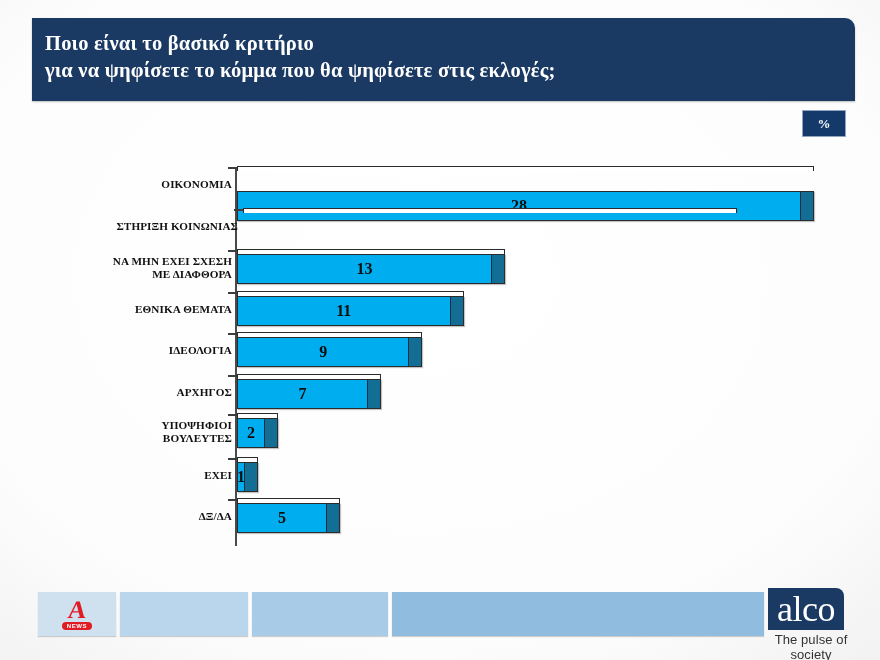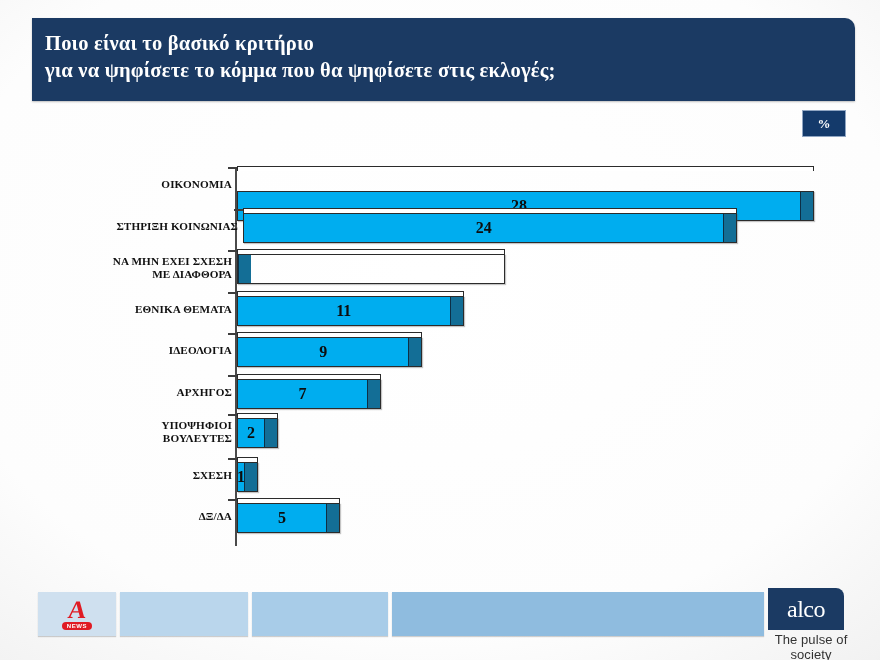--- a/index.html
+++ b/index.html
@@ -235,21 +235,21 @@
     height: 42px;
     background: #1b3a63;
     border-radius: 0 8px 0 0;
     display: flex;
     align-items: center;
     justify-content: center;
   }
   #alco-text {
     color: #ffffff;
     font-family: "Liberation Serif", serif;
-    font-size: 24px;
+    font-size: 36px;
     line-height: 28px;
     letter-spacing: -0.5px;
   }
   #alco-tagline {
     position: absolute;
     left: 756px;
     top: 632px;
     width: 110px;
     text-align: center;
     font-family: "Liberation Sans", sans-serif;
@@ -281,33 +281,30 @@
             <div class="bar-body">
               <span class="bar-value inside">28</span>
             </div>
             <div class="bar-cap"></div>
           </div>
         </div>
         <div class="bar-row" style="top: 47.5px; margin-left: 6px;">
           <div class="cat-label">ΣΤΗΡΙΞΗ ΚΟΙΝΩΝΙΑΣ</div>
           <div class="tick" style="top: 1px;"></div>
           <div class="bar-gap" style="width: 494.4px;"></div>
-          <div class="bar-wrap" style="width: 494.4px;">
-            <div class="bar-body">
-              <span class="bar-value inside">24</span>
-            </div>
-            <div class="bar-cap"></div>
-          </div>
         </div>
         <div class="bar-row" style="top: 89px;">
           <div class="cat-label">ΝΑ ΜΗΝ ΕΧΕΙ ΣΧΕΣΗ
 ΜΕ ΔΙΑΦΘΟΡΑ</div>
           <div class="tick" style="top: 1px;"></div>
           <div class="bar-gap" style="width: 267.8px;"></div>
           <div class="bar-wrap" style="width: 267.8px;">
+            <div class="bar-body">
+              <span class="bar-value inside">13</span>
+            </div>
             <div class="bar-cap"></div>
           </div>
         </div>
         <div class="bar-row" style="top: 130.5px;">
           <div class="cat-label">ΕΘΝΙΚΑ ΘΕΜΑΤΑ</div>
           <div class="tick" style="top: 1px;"></div>
           <div class="bar-gap" style="width: 226.6px;"></div>
           <div class="bar-wrap" style="width: 226.6px;">
             <div class="bar-body">
               <span class="bar-value inside">11</span>
@@ -343,21 +340,21 @@
           <div class="tick" style="top: 1px;"></div>
           <div class="bar-gap" style="width: 41.2px;"></div>
           <div class="bar-wrap" style="width: 41.2px;">
             <div class="bar-body">
               <span class="bar-value inside">2</span>
             </div>
             <div class="bar-cap"></div>
           </div>
         </div>
         <div class="bar-row" style="top: 296.5px;">
-          <div class="cat-label">ΣΧΕΣΗ</div>
+          <div class="cat-label">ΕΧΕΙ</div>
           <div class="tick" style="top: 1px;"></div>
           <div class="bar-gap" style="width: 21px;"></div>
           <div class="bar-wrap" style="width: 21px;">
             <div class="bar-body">
               <span class="bar-value inside">1</span>
             </div>
             <div class="bar-cap"></div>
           </div>
         </div>
         <div class="bar-row" style="top: 338px;">

